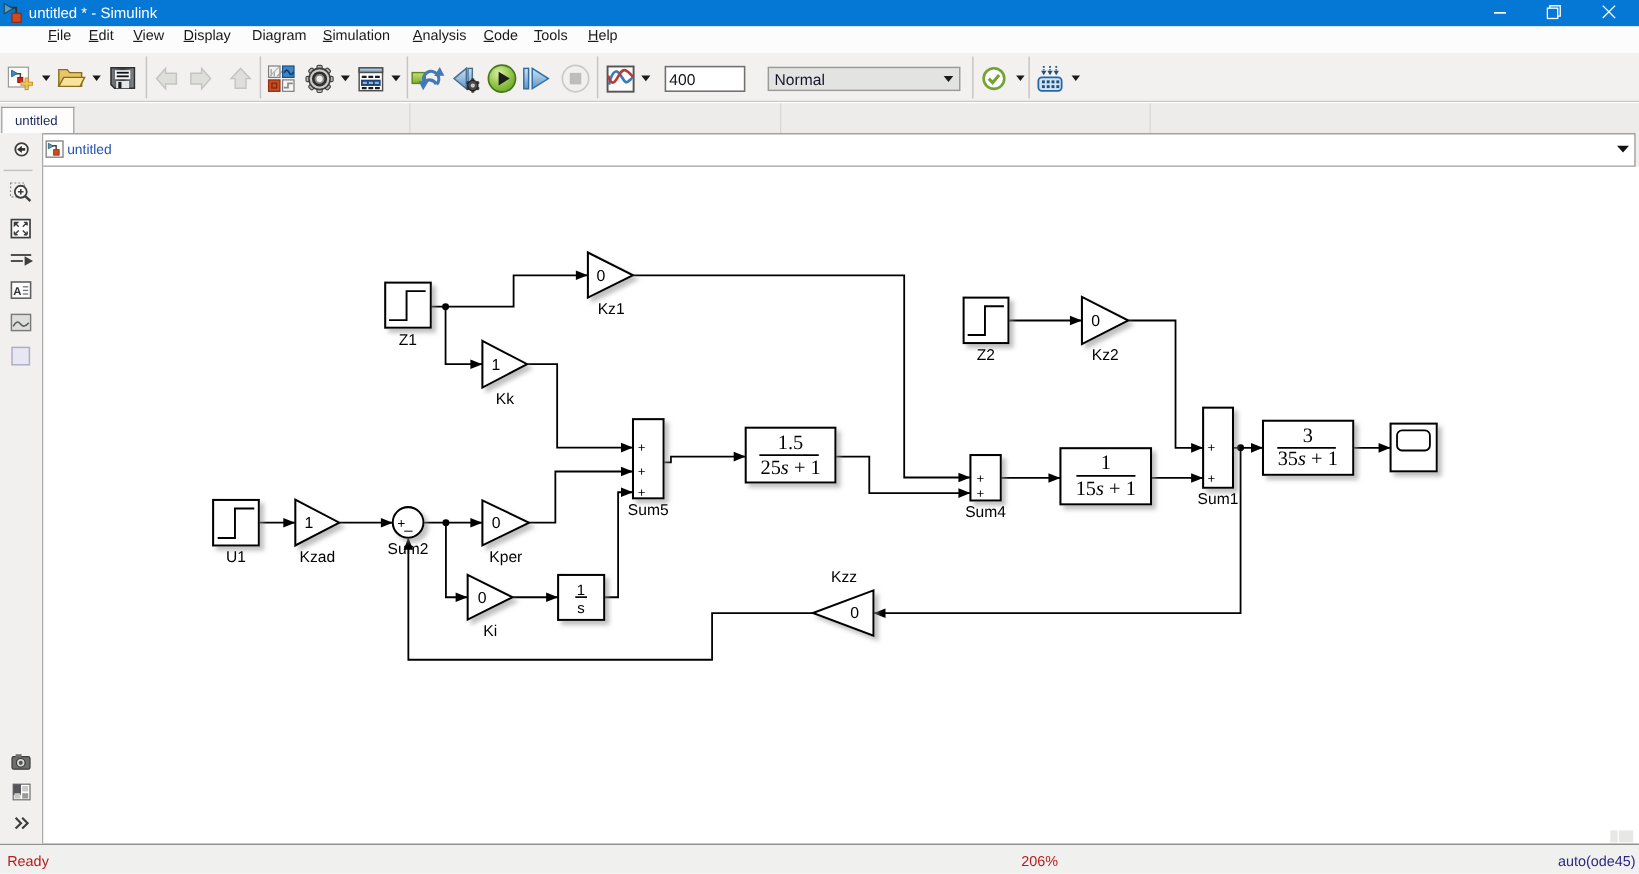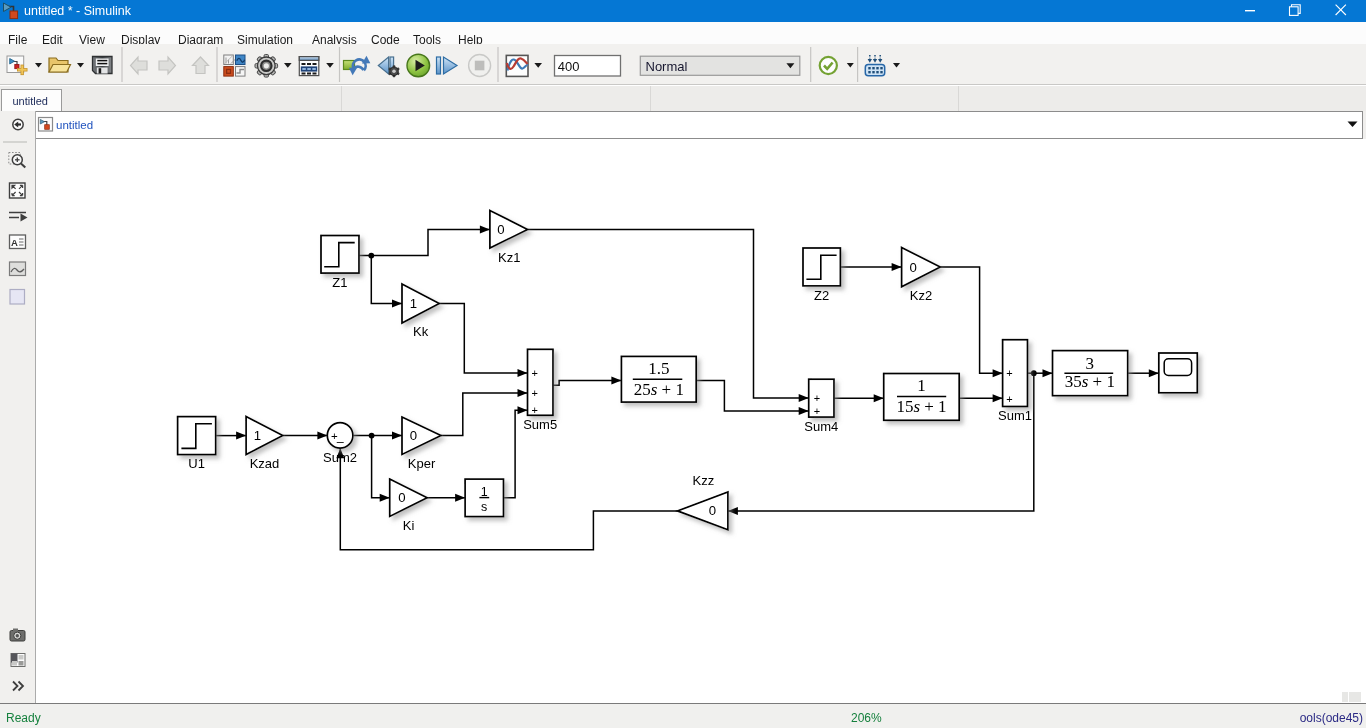--- a/index.html
+++ b/index.html
@@ -2,34 +2,34 @@
 <html><head>
 <meta charset="utf-8">
 <style>
   * { margin:0; padding:0; box-sizing:border-box; }
   html,body { width:1366px; height:728px; overflow:hidden;
     font-family:"Liberation Sans", sans-serif; }
   .abs { position:absolute; }
   #titlebar { left:0; top:0; width:1366px; height:22px; background:#0577d4; }
   #titletext { left:24px; top:4px; color:#fff; font-size:12.5px; }
   #menubar { left:0; top:22px; width:1366px; height:22px; background:#fcfcfc; }
-  .mi { position:absolute; top:11px; font-size:12px; color:#1a1a1a; }
+  .mi { position:absolute; top:0; font-size:12px; color:#1a1a1a;margin-left:32px; }
   #toolbar { left:0; top:44px; width:1366px; height:41px; background:#f2f1ef; border-bottom:1px solid #c9c8c6; }
   #tabstrip { left:0; top:86px; width:1366px; height:25px; background:#edecea; }
   #tab { left:1px; top:3px; width:61px; height:22px; background:#fdfdfd;
      border:1px solid #9a9a9a; border-bottom:none; }
   #tabtext { left:10.5px; top:5px; font-size:11px; color:#202e5c; position:absolute;}
   #crumbrow { left:0; top:111px; width:1366px; height:28px; background:#f0efed; }
   #crumbbox { position:absolute; left:34px; top:0px; width:1329px; height:28px; background:#fff; border:1px solid #8c8c8c; }
   #crumbtext { position:absolute; left:21px; top:7px; font-size:11.5px; color:#2153be; }
   #sidebar { left:0; top:111px; width:36px; height:592px; background:#f1f0ee; border-right:1px solid #ababab; z-index:1; }
   #crumbicons, #sbicons { z-index:5; }
   #canvas { left:36px; top:139px; width:1330px; height:564px; background:#ffffff; }
   #statusbar { left:0; top:703px; width:1366px; height:25px; background:#f0f0ee; border-top:1px solid #7a7a7a; }
-  .st { position:absolute; top:7px; font-size:12px; color:#15803d; }
+  .st { position:absolute; top:7px; font-size:12px; color:#b91c1c; }
   svg { position:absolute; overflow:visible; }
   svg { font-family:"Liberation Sans", sans-serif; }
   .serif { font-family:"Liberation Serif", serif; }
 </style>
 </head>
 <body>
 <div class="abs" id="titlebar"></div>
 <div class="abs" id="titletext">untitled * - Simulink</div>
 <svg id="titleicons" style="left:0;top:0" width="1366" height="22">
 
@@ -348,21 +348,21 @@
     <path d="M13 570.5 l4.5 4.5 l-4.5 4.5"></path>
     <path d="M18.5 570.5 l4.5 4.5 l-4.5 4.5"></path>
   </g>
 </svg>
 <div class="abs" id="canvas"></div>
 <div class="abs" style="left:1342px;top:691.5px;width:5.5px;height:10.5px;background:#e7e7e5"></div>
 <div class="abs" style="left:1349px;top:691.5px;width:11.5px;height:10.5px;background:#e7e7e5"></div>
 <div class="abs" id="statusbar">
   <span class="st" style="left:6px">Ready</span>
   <span class="st" style="left:851px">206%</span>
-  <span class="st" style="right:3px;color:#2b2a85">ools(ode45)</span>
+  <span class="st" style="right:3px;color:#2b2a85">auto(ode45)</span>
 </div>
 <svg id="diagram" style="left:0;top:0" width="1366" height="728" viewBox="0 0 1366 728">
 <defs>
 <filter id="sh" x="-30%" y="-30%" width="180%" height="180%">
   <feDropShadow dx="3.4" dy="3.4" stdDeviation="1.9" flood-color="#8f8f8f" flood-opacity="0.55"></feDropShadow>
 </filter>
 </defs>
 
 <g fill="none" stroke="#000" stroke-width="1.5">
   <polyline points="359,255.6 428,255.6 428,229.4 489.9,229.4"></polyline>

